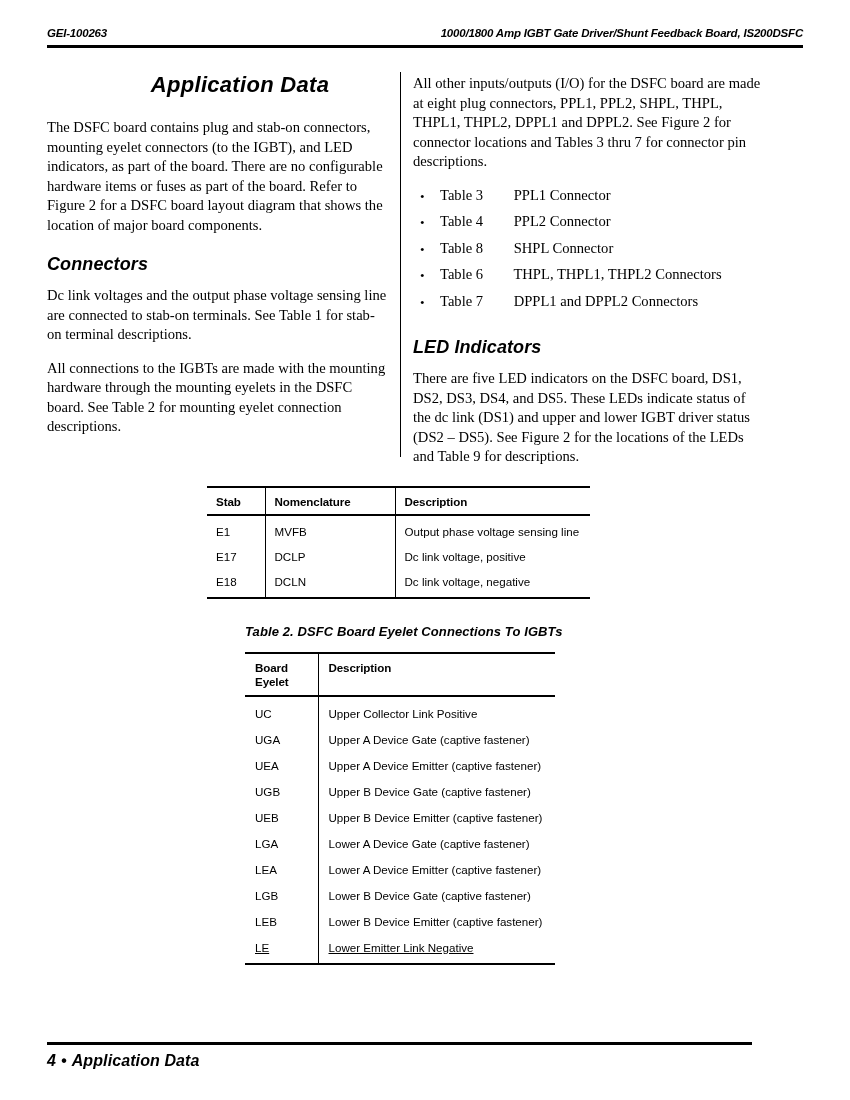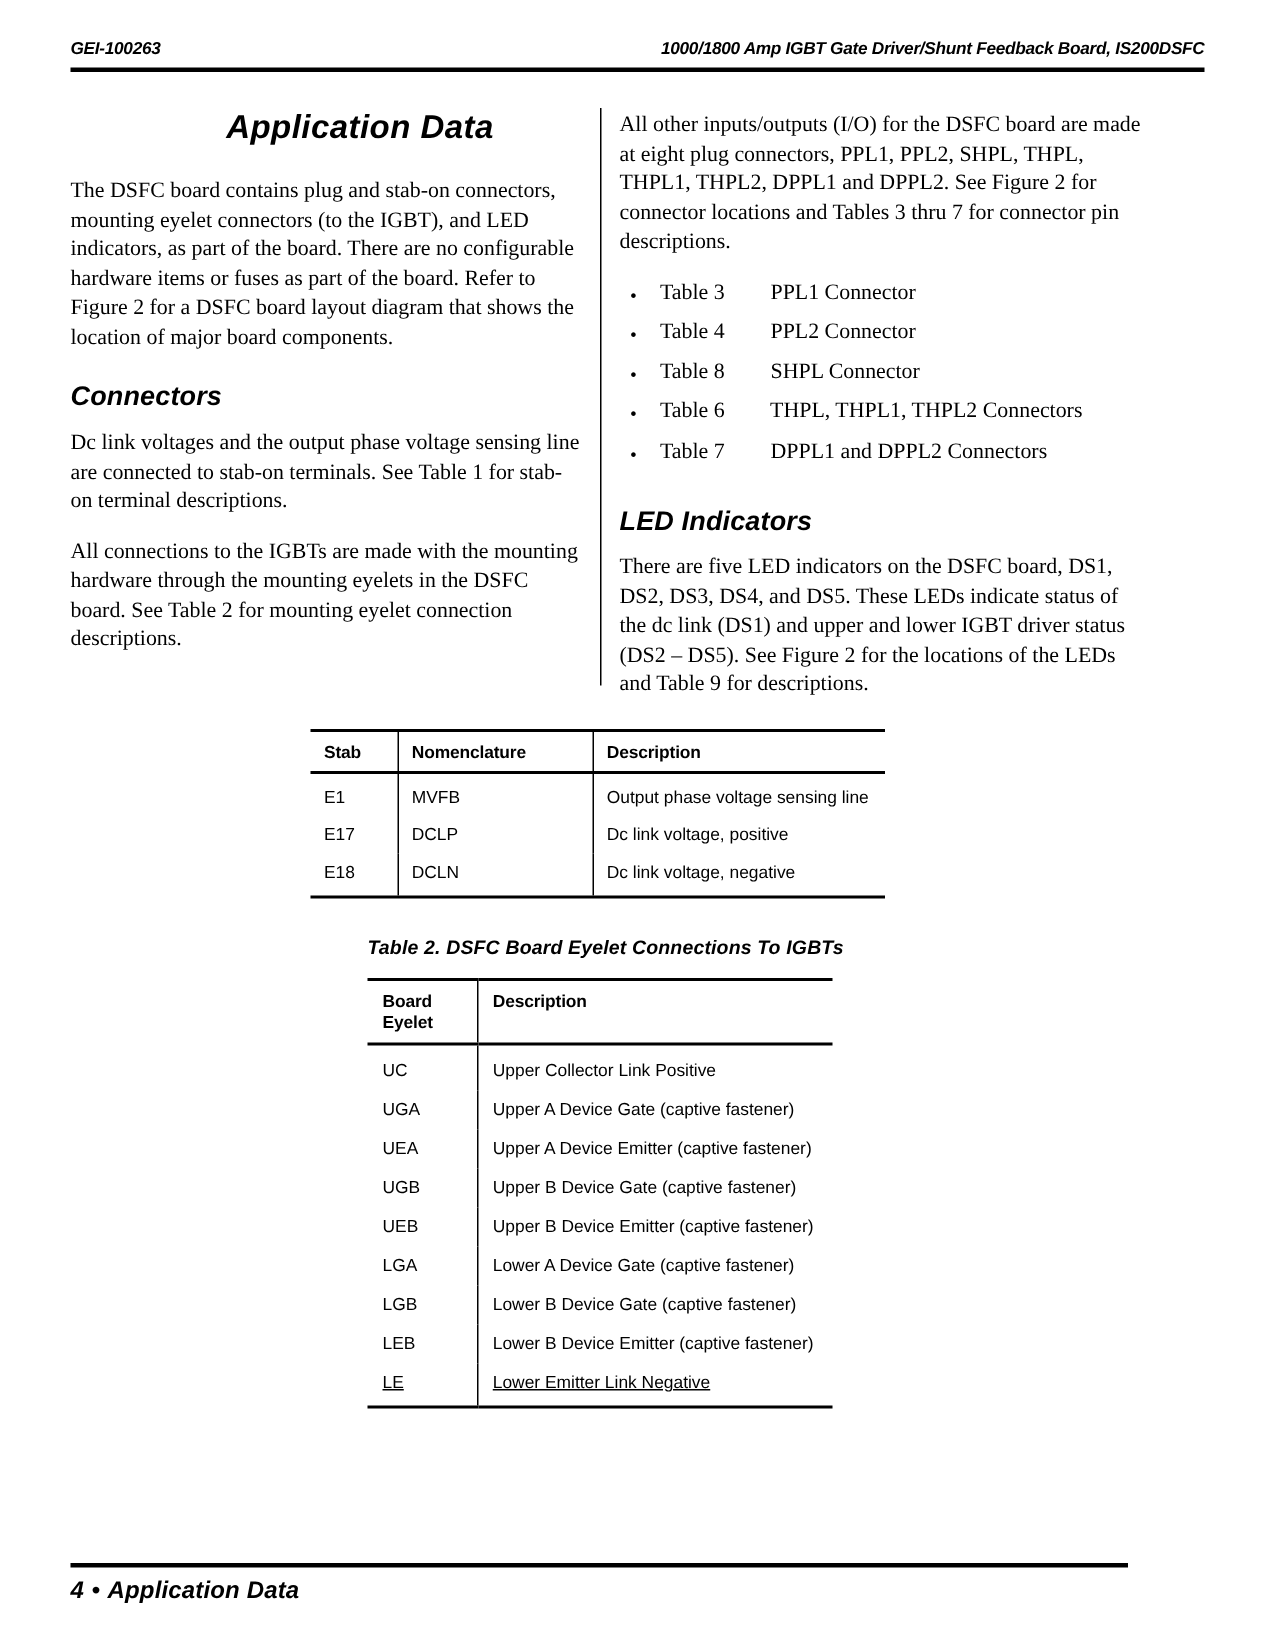--- a/index.html
+++ b/index.html
@@ -346,20 +346,24 @@
         </tr>
         <tr>
           <td class="c1">UEB</td>
           <td class="vsep">Upper B Device Emitter (captive fastener)</td>
         </tr>
         <tr>
           <td class="c1">LGA</td>
           <td class="vsep">Lower A Device Gate (captive fastener)</td>
         </tr>
         <tr>
+          <td class="c1">LEA</td>
+          <td class="vsep">Lower A Device Emitter (captive fastener)</td>
+        </tr>
+        <tr>
           <td class="c1">LGB</td>
           <td class="vsep">Lower B Device Gate (captive fastener)</td>
         </tr>
         <tr>
           <td class="c1">LEB</td>
           <td class="vsep">Lower B Device Emitter (captive fastener)</td>
         </tr>
         <tr>
           <td class="c1">LE</td>
           <td class="vsep">Lower Emitter Link Negative</td>

